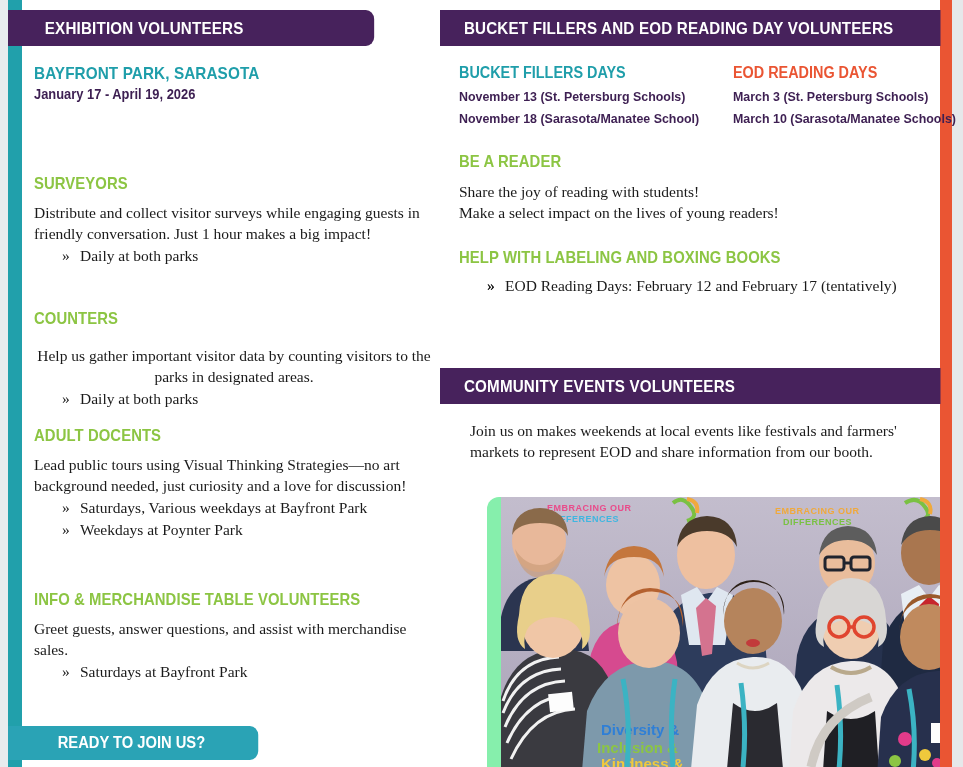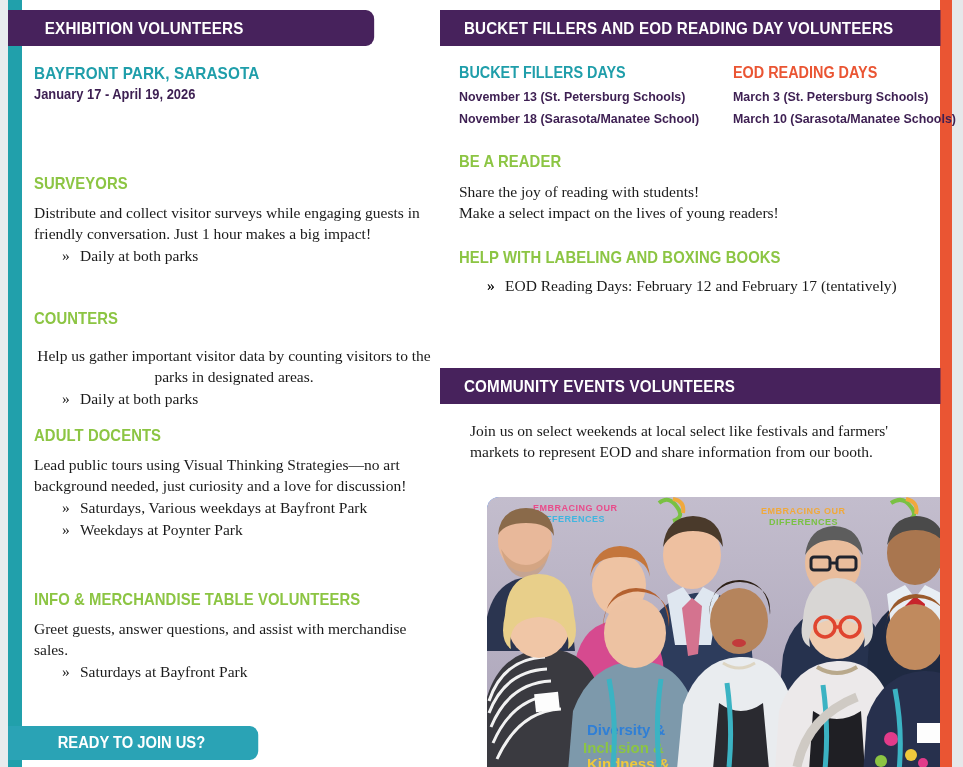--- a/index.html
+++ b/index.html
@@ -154,21 +154,22 @@
     transform-origin:left center;
     white-space:nowrap;
     margin-top:7px;
   }
 
   
   .photo {
     position:absolute; left:487px; top:497px; width:453px; height:270px;
     border-radius:12px 0 0 0;
     overflow:hidden;
-    background:#3b82f6;
+    background:#86efac;
+    padding-left:14px;
   }
   .photo svg { display:block; }
 </style>
 </head>
 <body>
 
 <div class="left-gutter"></div>
 <div class="left-rail"></div>
 <div class="right-rail"></div>
 <div class="right-rail-tint"></div>
@@ -254,21 +255,21 @@
     <div class="sec-head">HELP WITH LABELING AND BOXING BOOKS</div>
     <ul class="bullets" style="margin-top:8px;">
       <li><span class="guillemet">»</span></li>
       <li><span class="guillemet">»</span><span>EOD Reading Days: February 12 and February 17 (tentatively)</span></li>
     </ul>
   </div>
 
   <div class="banner banner-community">
     <span>COMMUNITY EVENTS VOLUNTEERS</span>
   </div>
-  <div class="body-text" style="position:absolute; left:29px; top:420px; width:470px;">Join us on select weekends at local select like festivals and farmers' markets to represent EOD and share information from our booth.</div>
+  <div class="body-text" style="position:absolute; left:29px; top:420px; width:470px;">Join us on makes weekends at local events like festivals and farmers' markets to represent EOD and share information from our booth.</div>
 
   <div class="photo" style="left:46px; top:497px;">
     <svg width="453" height="270" viewBox="0 0 453 270">
       <defs>
         <linearGradient id="bg" x1="0" y1="0" x2="0" y2="1">
           <stop offset="0%" stop-color="#c3bdcd"></stop>
           <stop offset="100%" stop-color="#aaa3b8"></stop>
         </linearGradient>
         <clipPath id="pc">
             <rect x="0" y="0" width="453" height="270" rx="0"></rect>

